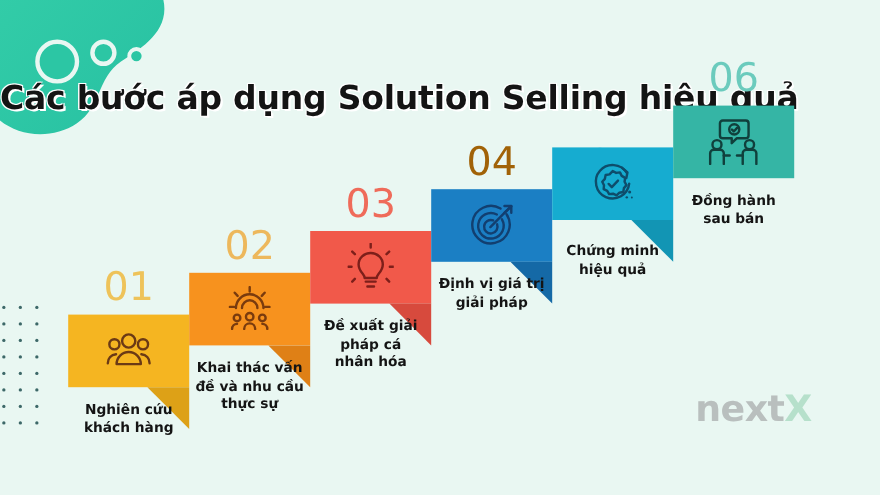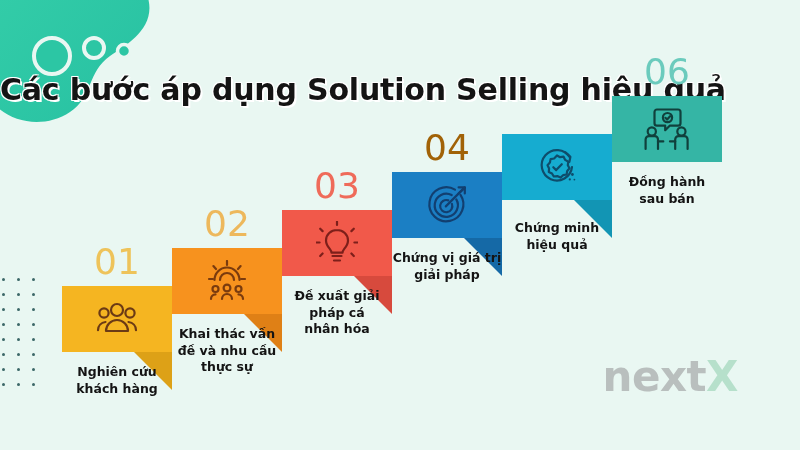--- a/index.html
+++ b/index.html
@@ -37,21 +37,21 @@
   .icon{position:absolute;left:0;top:0;width:110px;height:66px;display:flex;align-items:center;justify-content:center;}
   .icon svg{display:block;}
   .label{
     position:absolute;left:-12px;width:134px;text-align:center;
     font-size:12.5px;font-weight:bold;color:#141414;line-height:1.32;
   }
 
   
   .wm{
     position:absolute;right:62px;top:352px;
-    font-size:42px;font-weight:bold;letter-spacing:-.5px;
+    font-size:33px;font-weight:bold;letter-spacing:-.5px;
     font-family:"DejaVu Sans","Liberation Sans",sans-serif;
   }
   .wm .a{color:#b9bfbe;}
   .wm .b{color:#b6e0cb;}
 </style>
 </head>
 <body>
 
 <div id="stage">
 
@@ -187,21 +187,21 @@
                 <path d="M27.9 20.9A6.1 6.1 0 1 1 24.3 17.4"></path>
                 <path d="M21.8 23.4 40.5 4.6"></path>
                 <path d="M34.6 4.3h6.2v6.2"></path>
                 <path d="M40.8 4.6 34.6 10.5"></path>
               </g>
             </svg>
           </div>
         </div>
         <div class="fold" style="border-top: 38px solid rgb(21, 105, 166); border-left: 38px solid transparent;"></div>
         <div class="label" style="top: 78px;">
-          <div>Chứng vị giá trị</div>
+          <div>Định vị giá trị</div>
           <div>giải pháp</div>
         </div>
       </div>
       <div class="step" style="left: 502px; top: 134px;">
         <div class="num" style="top: -42px; color: rgb(82, 195, 221); margin-top: 40px;">05</div>
         <div class="card">
           <div class="fill" style="background: rgb(22, 172, 208);"></div>
           <div class="icon">
             <svg width="46" height="44" viewBox="0 0 46 44">
               <g fill="none" stroke="#0e4d6b" stroke-width="2.2" stroke-linecap="round" stroke-linejoin="round">

